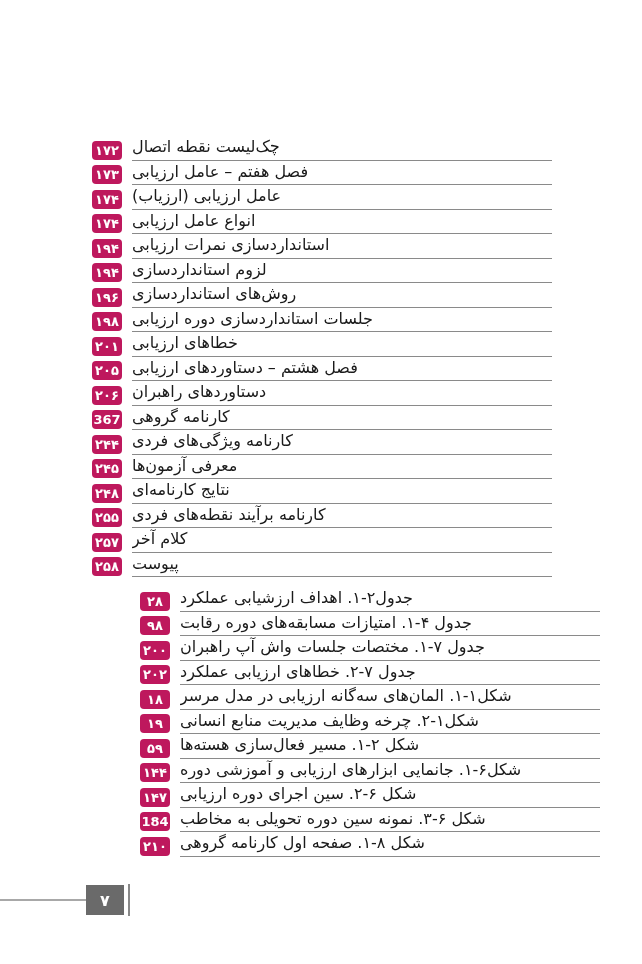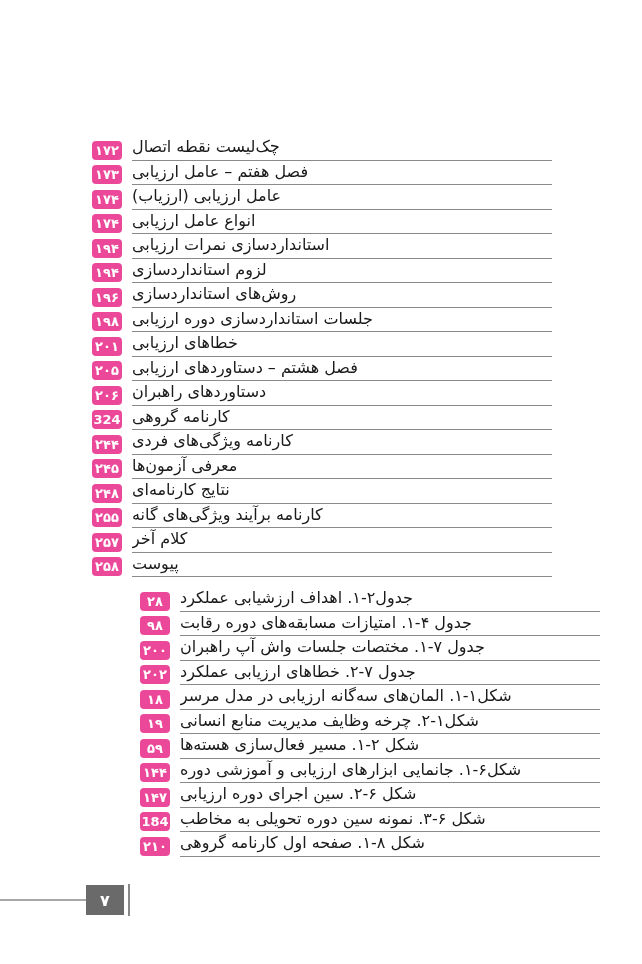--- a/index.html
+++ b/index.html
@@ -9,21 +9,21 @@
       font-family: "DejaVu Sans", sans-serif;
       color: #1a1a1a;
     }
     .toc { position: absolute; left: 92px; width: 460px; }
     .row {
       position: relative; height: 24.5px;
       display: flex; align-items: center;
     }
     .badge {
       width: 30px; height: 19px;
-      background: #ec4899; color: #ffffff;
+      background: #be185d; color: #ffffff;
       border-radius: 4px;
       font-size: 13px; font-weight: bold;
       display: flex; align-items: center; justify-content: center;
       flex: 0 0 auto;
       margin-top: 4px;
     }
     .entry {
       position: absolute; left: 40px; right: 0; top: 0; bottom: 0;
       border-bottom: 1.2px solid #8a8a8a;
       direction: rtl; text-align: left;
@@ -83,38 +83,38 @@
     </div>
     <div class="row">
       <div class="badge">۲۰۵</div>
       <div class="entry">فصل هشتم – دستاوردهای ارزیابی</div>
     </div>
     <div class="row">
       <div class="badge">۲۰۶</div>
       <div class="entry">دستاوردهای راهبران</div>
     </div>
     <div class="row">
-      <div class="badge">324</div>
+      <div class="badge">367</div>
       <div class="entry">کارنامه گروهی</div>
     </div>
     <div class="row">
       <div class="badge">۲۴۴</div>
       <div class="entry">کارنامه ویژگی‌های فردی</div>
     </div>
     <div class="row">
       <div class="badge">۲۴۵</div>
       <div class="entry">معرفی آزمون‌ها</div>
     </div>
     <div class="row">
       <div class="badge">۲۴۸</div>
       <div class="entry">نتایج کارنامه‌ای</div>
     </div>
     <div class="row">
       <div class="badge">۲۵۵</div>
-      <div class="entry">کارنامه برآیند ویژگی‌های گانه</div>
+      <div class="entry">کارنامه برآیند نقطه‌های فردی</div>
     </div>
     <div class="row">
       <div class="badge">۲۵۷</div>
       <div class="entry">کلام آخر</div>
     </div>
     <div class="row">
       <div class="badge">۲۵۸</div>
       <div class="entry">پیوست</div>
     </div>
   </div>

